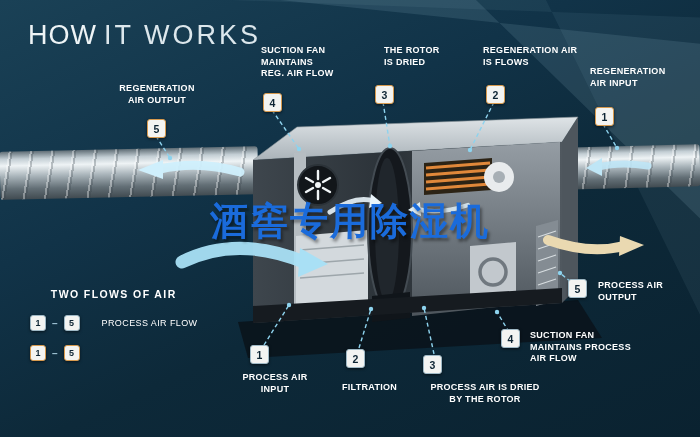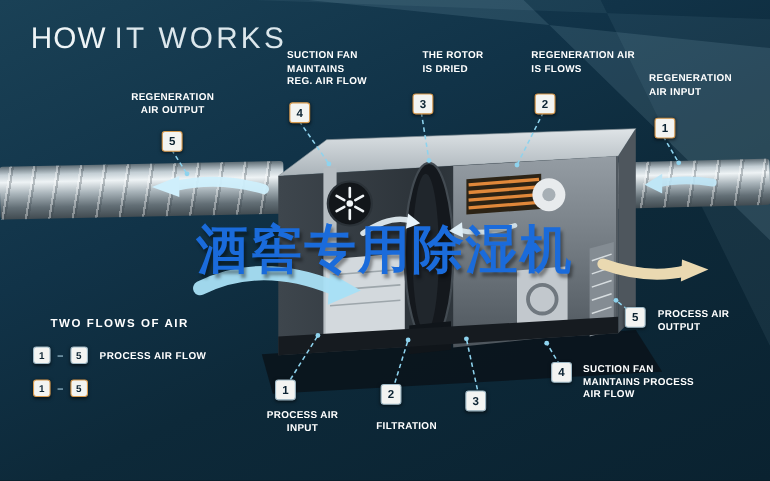--- a/index.html
+++ b/index.html
@@ -23,40 +23,40 @@
     background:repeating-linear-gradient(100deg,rgba(255,255,255,0) 0 9px,rgba(255,255,255,.35) 9px 11px,rgba(55,65,72,.28) 11px 13px,rgba(255,255,255,0) 13px 21px);}
   .duct-left{left:0;top:149px;width:258px;height:48px;transform:rotate(-1.2deg);}
   .duct-right{left:558px;top:146px;width:142px;height:42px;transform:rotate(-1.5deg);}
   .machine-svg{position:absolute;left:0;top:0;z-index:3;}
   
   .title{position:absolute;left:28px;top:20px;z-index:6;color:#eef4f6;font-size:27px;}
   .t-bold{font-weight:400;letter-spacing:1px;}
   .t-light{font-weight:300;letter-spacing:3px;margin-left:7px;color:#dce7ec;}
   
   .overlay-text{position:absolute;left:0;right:0;top:196px;z-index:5;text-align:center;
-    font-size:47px;font-weight:bold;color:#1a6bdb;letter-spacing:2px;
+    font-size:38px;font-weight:bold;color:#1a6bdb;letter-spacing:2px;
     text-shadow:2px 3px 3px rgba(0,0,0,.4);
     font-family:"DejaVu Sans","Liberation Sans",sans-serif;}
   
   .badge{position:absolute;width:17px;height:17px;border-radius:3px;background:#f3f4f2;
     color:#0d2433;font-size:10.5px;font-weight:bold;display:flex;align-items:center;justify-content:center;
     box-shadow:0 1px 3px rgba(0,0,0,.55);z-index:6;}
   .badge-r{border:1px solid #d79a4e;}
   .badge-p{border:1px solid #9fb9c6;}
   .badge-s{position:static;width:14px;height:14px;font-size:9px;display:inline-flex;flex:0 0 auto;}
   
   .lbl{position:absolute;color:#ffffff;font-size:9px;font-weight:bold;letter-spacing:.3px;
     line-height:1.3;white-space:pre-line;z-index:6;}
   .lbl-c{text-align:center;}
   
   .legend{position:absolute;left:30px;top:288px;z-index:6;}
   .legend-h{color:#fff;font-weight:bold;font-size:10.5px;letter-spacing:1.4px;margin-bottom:15px;text-align:center;}
   .legend-row{display:flex;align-items:center;gap:6px;margin-bottom:14px;}
   .dash{color:#9fc3d4;font-size:10px;font-weight:bold;}
-  .legend-lbl{color:#fff;font-size:9px;font-weight:bold;letter-spacing:.4px;margin-left:5px;}
+  .legend-lbl{color:#fff;font-size:9px;font-weight:normal;letter-spacing:.4px;margin-left:16px;}
 </style>
 </head>
 <body>
 
 <div class="scene">
 
   <div class="beam2"></div>
   <div class="beam"></div>
 
   <div class="duct duct-left"></div>
@@ -233,20 +233,22 @@
 AIR FLOW</div>
 
   <div class="badge badge-p" style="left:250px;top:345px">1</div>
   <div class="lbl lbl-c" style="left:230px;top:372px;width:90px">PROCESS AIR
 INPUT</div>
 
   <div class="badge badge-p" style="left:346px;top:349px">2</div>
   <div class="lbl" style="left:342px;top:382px">FILTRATION</div>
 
   <div class="badge badge-p" style="left:423px;top:355px">3</div>
+  <div class="lbl lbl-c" style="left:415px;top:382px;width:140px">PROCESS AIR IS DRIED
+BY THE ROTOR</div>
 
   <div class="legend">
     <div class="legend-h">TWO FLOWS OF AIR</div>
     <div class="legend-row">
       <span class="badge badge-p badge-s">1</span>
       <span class="dash">–</span>
       <span class="badge badge-p badge-s">5</span>
       <span class="legend-lbl">PROCESS AIR FLOW</span>
     </div>
     <div class="legend-row">

